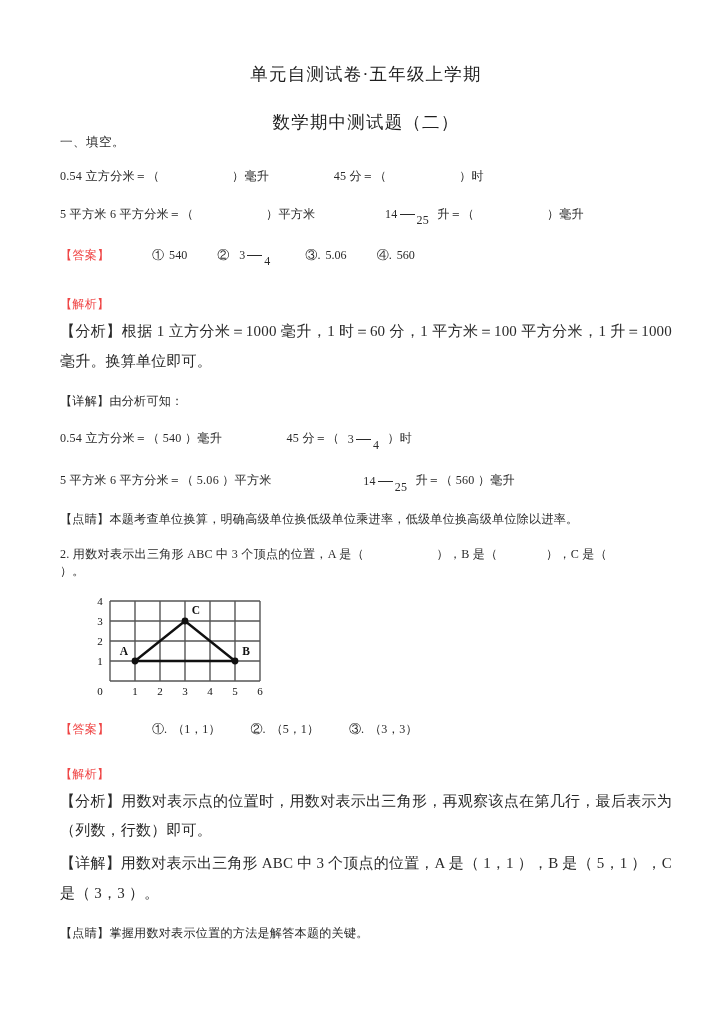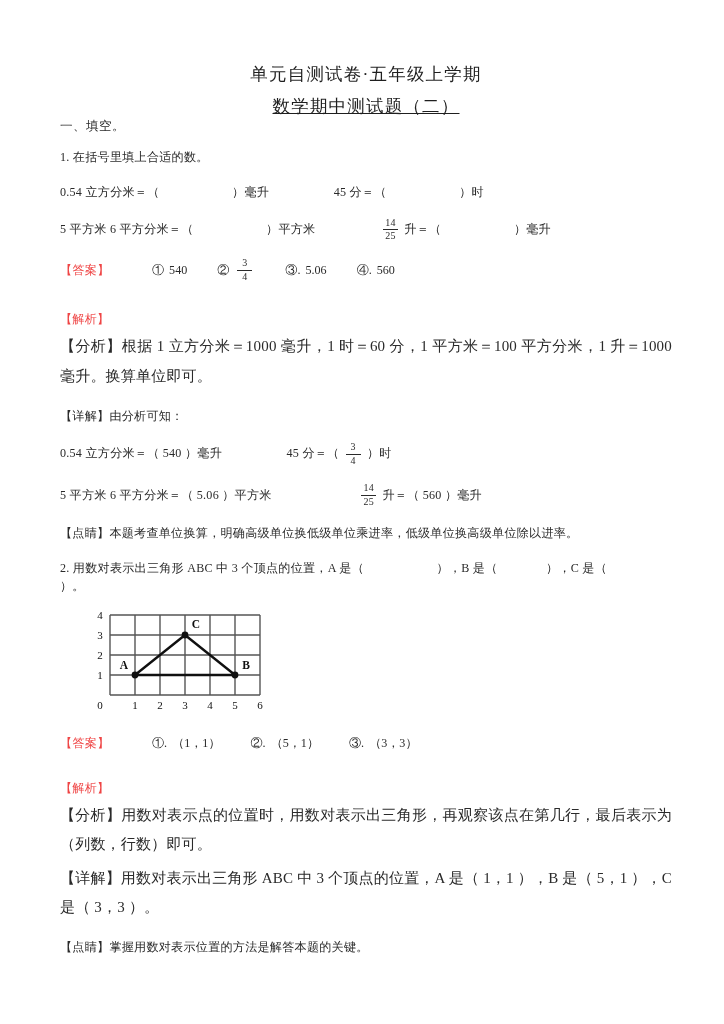--- a/index.html
+++ b/index.html
@@ -23,21 +23,21 @@
 
   
   .doc-title {
     text-align: center;
     font-size: 17.5px;
     letter-spacing: 1.2px;
     color: #1f1f1f;
     font-family: "Liberation Serif", "DejaVu Serif", serif;
   }
   .title-1 { margin-top: 62px; }
-  .title-2 { margin-top: 8px; text-decoration: underline; }
+  .title-2 { margin-top: 24px; }
 
   
   .sec-head {
     font-size: 12.6px;
     letter-spacing: .4px;
   }
   .line {
     font-size: 12.1px;
     line-height: 1.45;
     letter-spacing: .25px;
@@ -71,39 +71,38 @@
     display: inline-flex;
     align-items: center;
     margin-right: 30px;
     white-space: nowrap;
   }
   .ans-item .num { margin-right: 5px; }
 
   
   .frac {
     display: inline-flex;
-    flex-direction: column;
     align-items: center;
     vertical-align: middle;
-    font-size: 10px;
+    font-size: 12px;
     line-height: 1.08;
     margin: 0 3px;
     position: relative;
     top: -0.5px;
   }
   .frac .num-top { padding: 0 2px; }
   .frac .bar {
     display: block;
     width: 100%;
     min-width: 15px;
     height: 1px;
     background: #2a2a2a;
     margin: 1px 0;
   }
-  .frac .den { padding: 0 2px; }
+  .frac .den { padding: 0 2px; margin-top: 12px; }
   .gap-m  { display: inline-block; width: 58px; }
   .gap-l  { display: inline-block; width: 80px; }
   .blank-s { display: inline-block; width: 42px; }
   .blank-m { display: inline-block; width: 66px; }
 
   
   .figure-wrap {
     margin-top: 14px;
     height: 110px;
     position: relative;
@@ -117,24 +116,20 @@
 </head>
 <body>
 
 <div class="page">
 
   <div class="doc-title title-1">单元自测试卷·五年级上学期</div>
   <div class="doc-title title-2">数学期中测试题（二）</div>
 
   <div class="sec-head">一、填空。</div>
 
-  <div class="line tight">
-    <span>1.</span>
-    <span>在括号里填上合适的数。</span>
-  </div>
 
   <div class="line">
     <span>0.54 立方分米＝（</span>
     <span class="blank-m"></span>
     <span>）毫升</span>
     <span class="gap-m"></span>
     <span>45 分＝（</span>
     <span class="blank-m"></span>
     <span>）时</span>
   </div>

